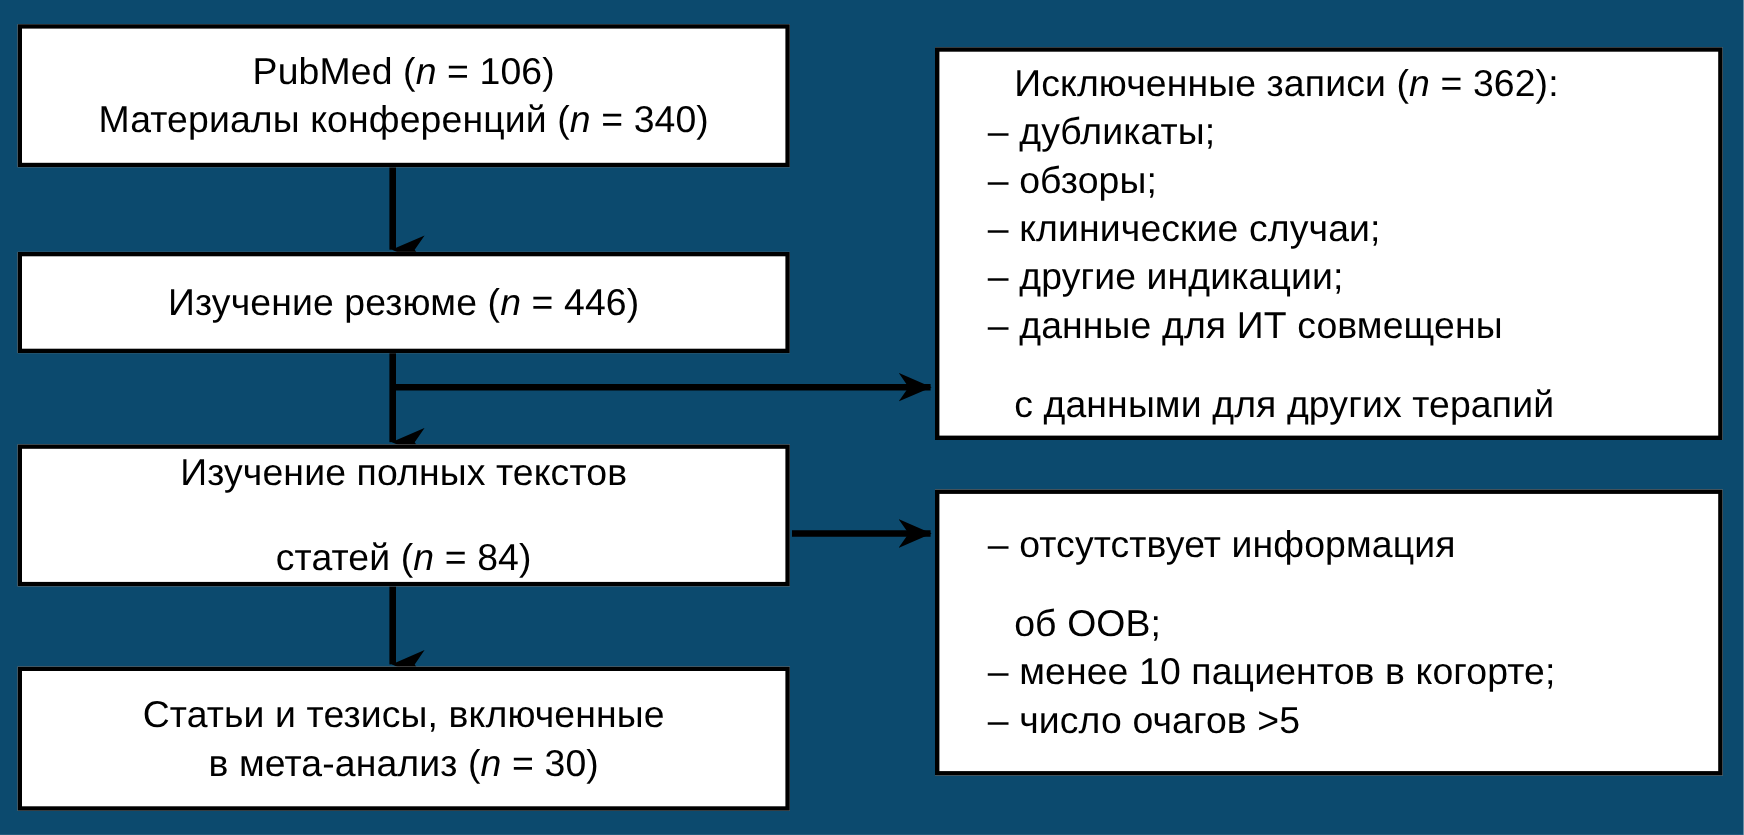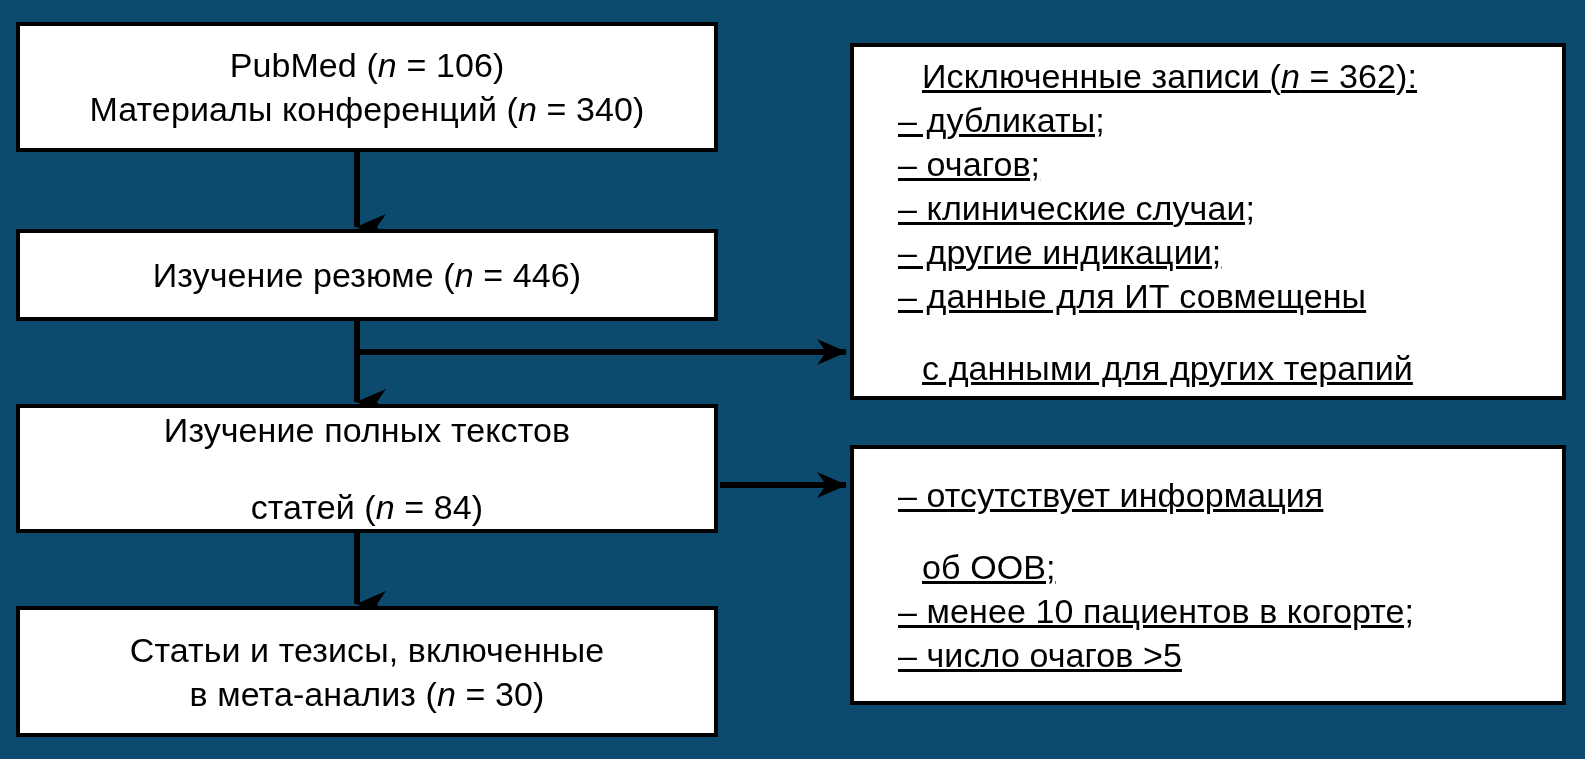--- a/index.html
+++ b/index.html
@@ -26,21 +26,20 @@
     flex-direction: column;
     justify-content: center;
   }
   .box-center {
     align-items: center;
     text-align: center;
   }
   .box-left {
     align-items: flex-start;
     text-align: right;
-    text-decoration: underline;
   }
   .line {
     font-size: 34px;
     line-height: 44px;
     white-space: nowrap;
     letter-spacing: 0.1px;
   }
   .box-left .line {
     padding-left: 68px;
   }
@@ -131,21 +130,21 @@
     <div class="line">
       <span>в мета-анализ (</span><em class="nvar">n</em><span> = 30)</span>
     </div>
   </div>
 
   <div class="box box-left" style="left:850px; top:43px; width:716px; height:357px;">
     <div class="line">
       <span>Исключенные записи (</span><em class="nvar">n</em><span> = 362):</span>
     </div>
     <div class="line hang">– дубликаты;</div>
-    <div class="line hang">– очагов;</div>
+    <div class="line hang">– обзоры;</div>
     <div class="line hang">– клинические случаи;</div>
     <div class="line hang">– другие индикации;</div>
     <div class="line hang">– данные для ИТ совмещены</div>
     <div class="line hang2">с данными для других терапий</div>
   </div>
 
   <div class="box box-left" style="left:850px; top:445px; width:716px; height:260px;">
     <div class="line hang">– отсутствует информация</div>
     <div class="line hang2">об ООВ;</div>
     <div class="line hang">– менее 10 пациентов в когорте;</div>

